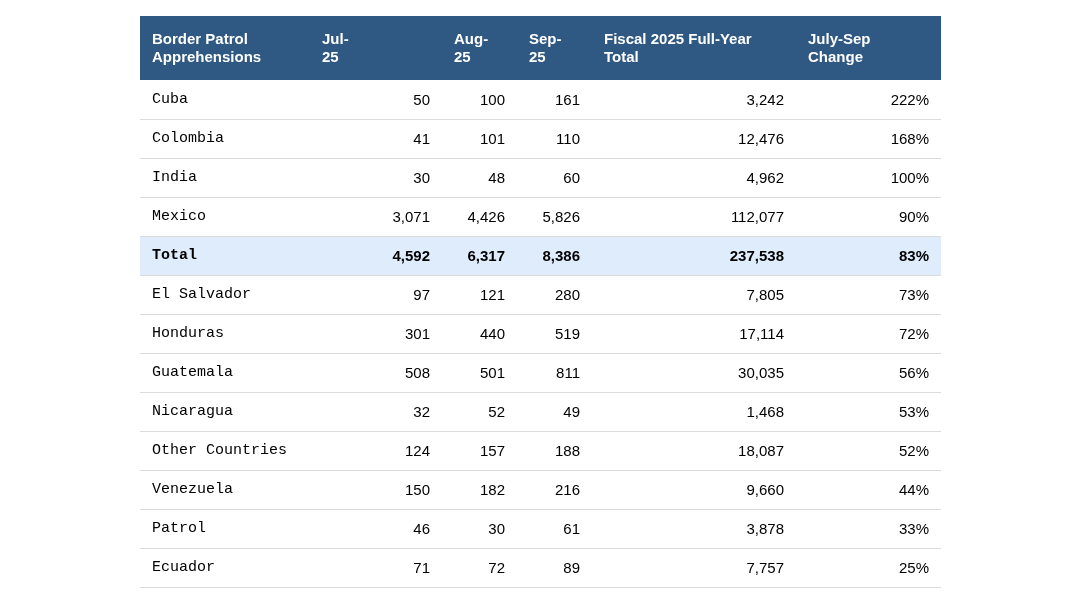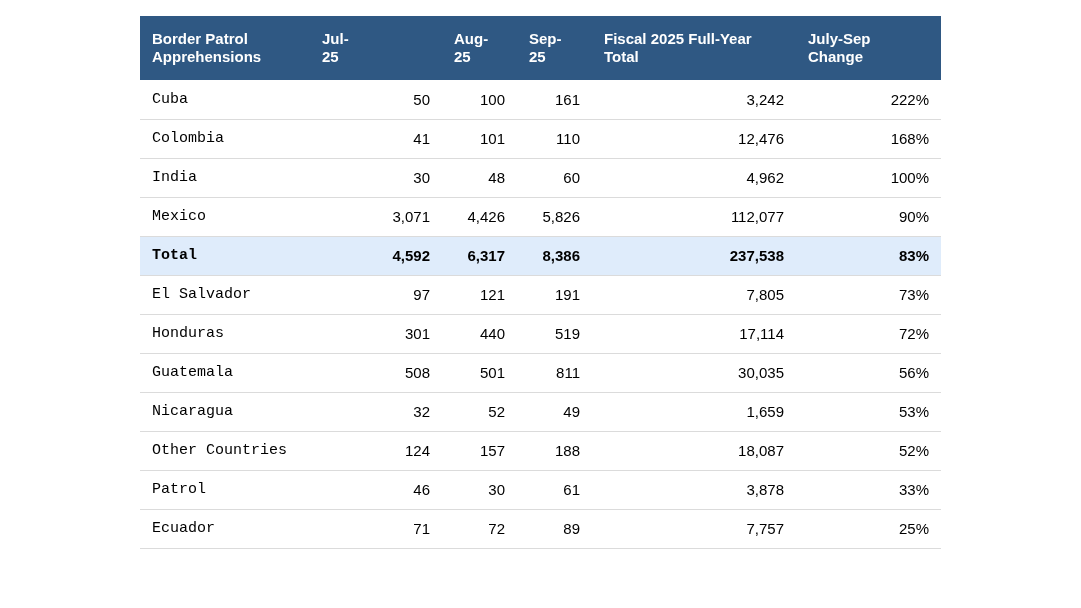--- a/index.html
+++ b/index.html
@@ -140,21 +140,21 @@
           <td>4,592</td>
           <td>6,317</td>
           <td>8,386</td>
           <td>237,538</td>
           <td>83%</td>
         </tr>
         <tr>
           <td class="label-cell">El Salvador</td>
           <td>97</td>
           <td>121</td>
-          <td>191</td>
+          <td>280</td>
           <td>7,805</td>
           <td>73%</td>
         </tr>
         <tr>
           <td class="label-cell">Honduras</td>
           <td>301</td>
           <td>440</td>
           <td>519</td>
           <td>17,114</td>
           <td>72%</td>
@@ -165,32 +165,40 @@
           <td>501</td>
           <td>811</td>
           <td>30,035</td>
           <td>56%</td>
         </tr>
         <tr>
           <td class="label-cell">Nicaragua</td>
           <td>32</td>
           <td>52</td>
           <td>49</td>
-          <td>1,659</td>
+          <td>1,468</td>
           <td>53%</td>
         </tr>
         <tr>
           <td class="label-cell">Other Countries</td>
           <td>124</td>
           <td>157</td>
           <td>188</td>
           <td>18,087</td>
           <td>52%</td>
         </tr>
         <tr>
+          <td class="label-cell">Venezuela</td>
+          <td>150</td>
+          <td>182</td>
+          <td>216</td>
+          <td>9,660</td>
+          <td>44%</td>
+        </tr>
+        <tr>
           <td class="label-cell">Patrol</td>
           <td>46</td>
           <td>30</td>
           <td>61</td>
           <td>3,878</td>
           <td>33%</td>
         </tr>
         <tr>
           <td class="label-cell">Ecuador</td>
           <td>71</td>

